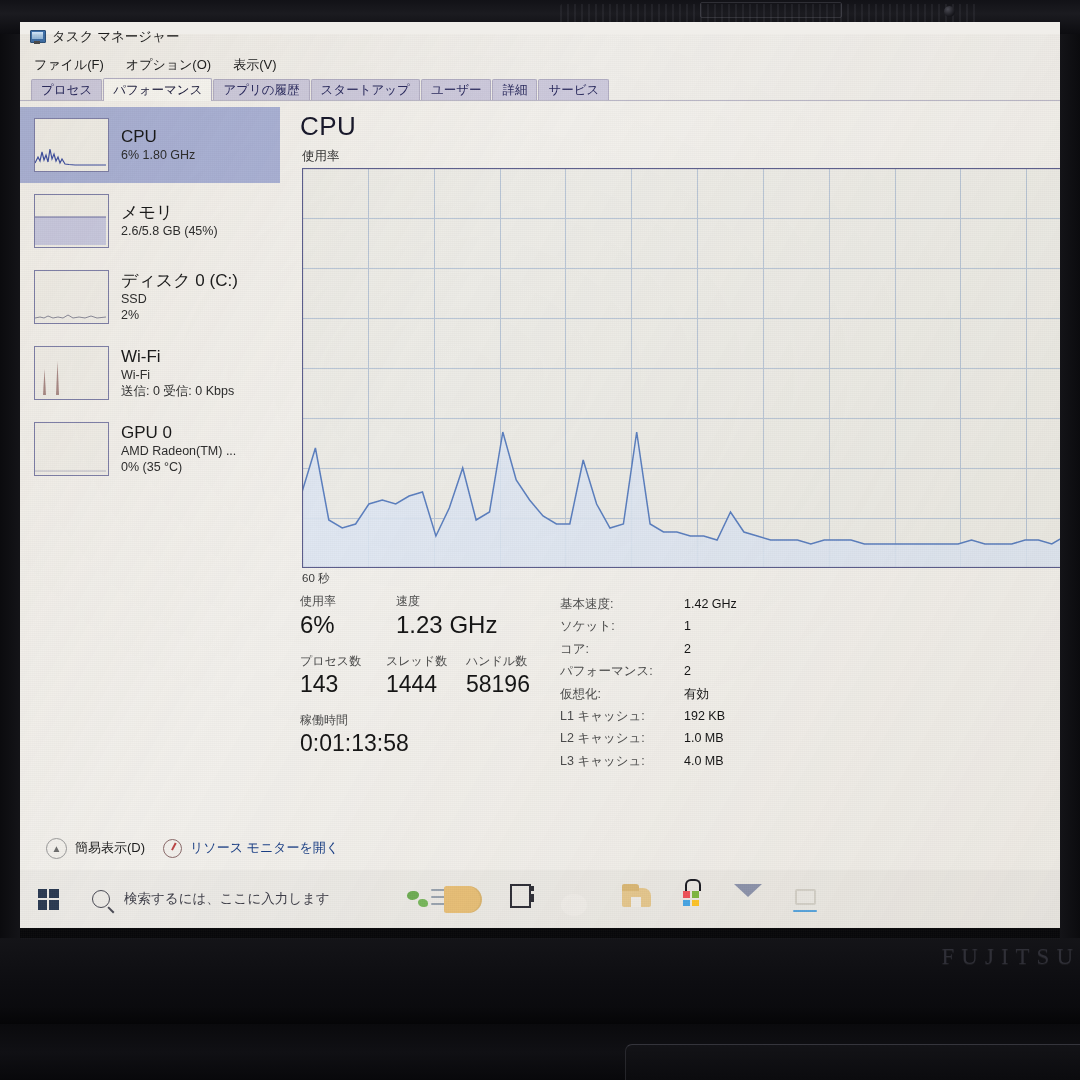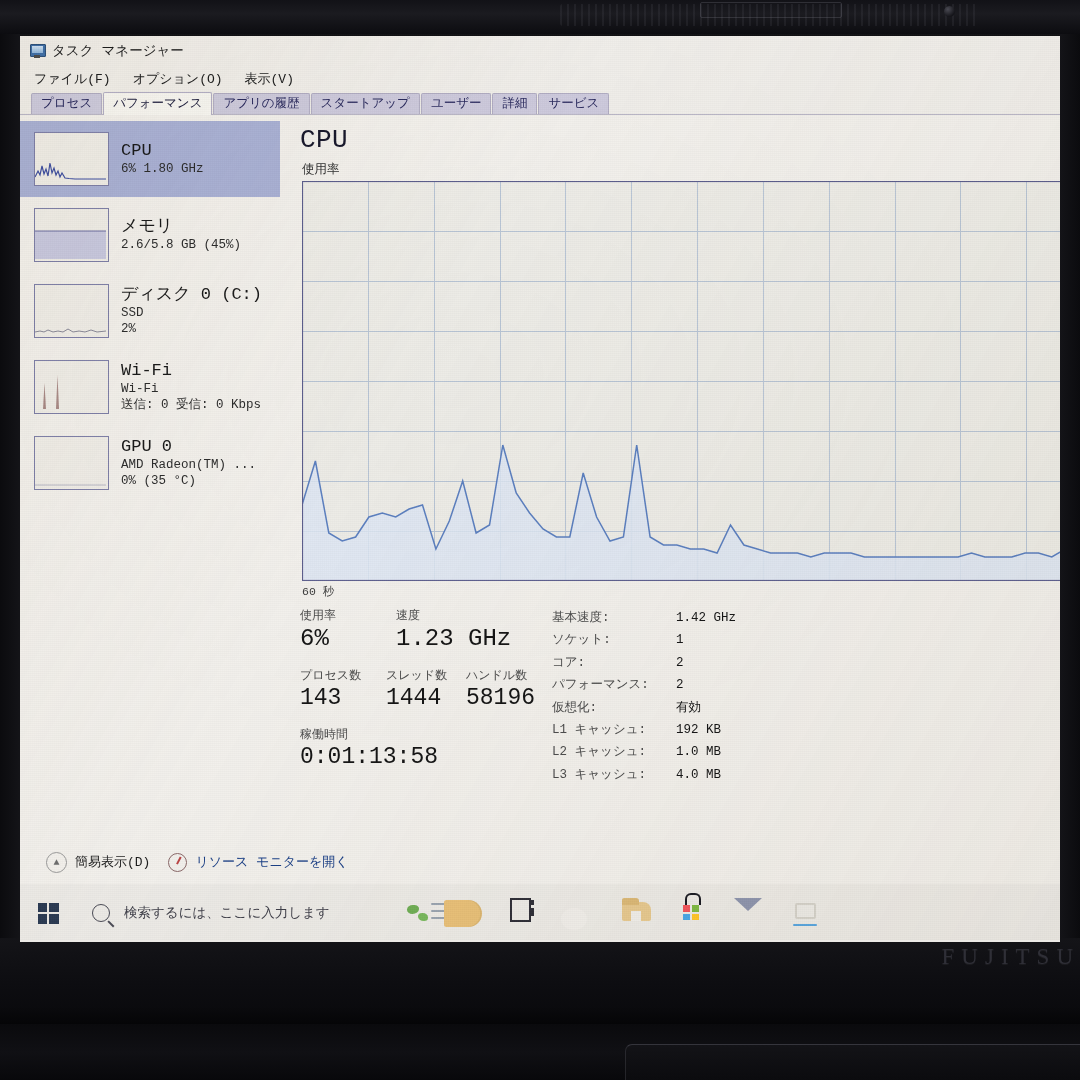--- a/index.html
+++ b/index.html
@@ -44,22 +44,22 @@
     border-radius:7px 0 0 0;
     background:linear-gradient(180deg,#131317,#0b0b0e);}
   .hotkeys{position:absolute;left:640px;top:1058px;width:440px;
     display:flex;align-items:center;gap:14px;
     font-size:11px;letter-spacing:1.6px;color:#4e4e58;}
   .hotkeys .dot{width:4px;height:4px;border-radius:50%;background:#3a3a44;display:inline-block;margin-right:5px;}
   .hotkeys .led{width:6px;height:6px;border-radius:50%;background:#b8b6ff;box-shadow:0 0 7px 2px rgba(150,145,255,.8);}
   .hotkeys .pwr{font-size:14px;color:#5a5a66;}
 
   
-  #screen{position:absolute;left:20px;top:36px;width:1040px;height:906px;
-    background:#f97316;overflow:hidden;font-family:Liberation Mono, monospace;}
+  #screen{position:absolute;left:20px;top:22px;width:1040px;height:906px;
+    background:#f97316;overflow:hidden;}
 
   
   #photowash{position:absolute;left:20px;top:34px;width:1040px;height:906px;pointer-events:none;z-index:60;
     background:
       radial-gradient(ellipse 85% 70% at 42% 38%,rgba(255,255,255,.045),rgba(0,0,0,0) 60%),
       linear-gradient(120deg,rgba(226,216,198,.26) 0%,rgba(235,233,228,.05) 38%,rgba(214,206,190,.24) 100%);
     mix-blend-mode:multiply;opacity:.62;}
   #noise{position:absolute;left:20px;top:34px;width:1040px;height:906px;pointer-events:none;z-index:61;opacity:.30;
     background-image:repeating-linear-gradient(0deg,rgba(0,0,0,.05) 0 1px,rgba(255,255,255,.035) 1px 2px),
                      repeating-linear-gradient(90deg,rgba(0,0,0,.035) 0 1px,rgba(255,255,255,.03) 1px 2px);}
@@ -107,21 +107,21 @@
 
   
   .stats{position:absolute;left:8px;top:492px;width:780px;display:flex;}
   .stats-left{width:232px;}
   .srow{display:flex;}
   .scell .lbl{font-size:12px;color:#4b4b4b;margin-bottom:1px;}
   .scell .val{font-size:23px;color:#141414;line-height:1.18;}
   .scell.big .val{font-size:24px;}
   .gap18{margin-top:14px;}
 
-  .specs{margin-left:20px;font-size:12.5px;color:#4b4b4b;}
+  .specs{margin-left:28px;font-size:12.5px;color:#4b4b4b;}
   .specs .r{display:flex;line-height:1.79;}
   .specs .k{width:124px;}
   .specs .v{color:#141414;}
 
   
   .statusbar{position:absolute;left:0;top:724px;width:1062px;height:46px;display:flex;align-items:center;gap:18px;padding-left:26px;}
   .sb-link{display:flex;align-items:center;gap:8px;font-size:13px;color:#1b1b1b;}
   .circ{width:19px;height:19px;border-radius:50%;border:1px solid #9a9a9a;display:flex;align-items:center;justify-content:center;
     font-size:10px;color:#6d6d6d;}
   .sb-res{color:#1a3f86;}

